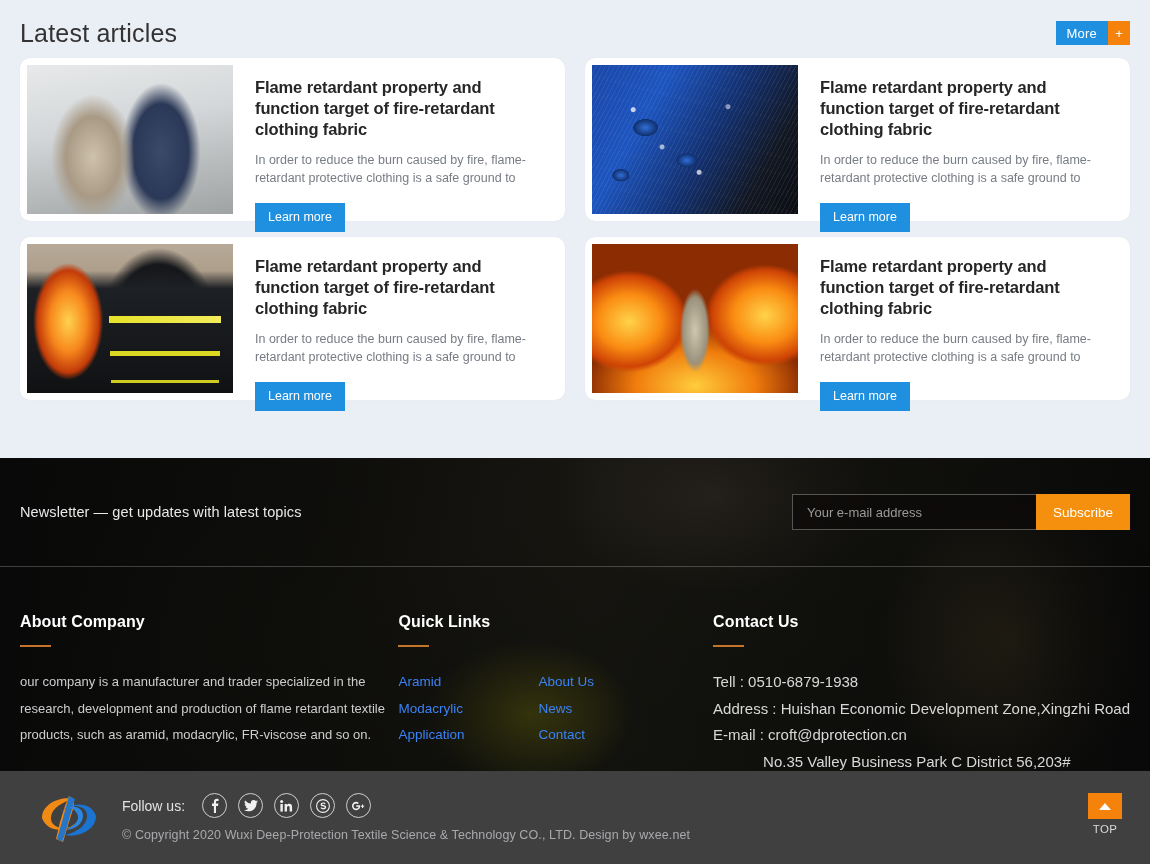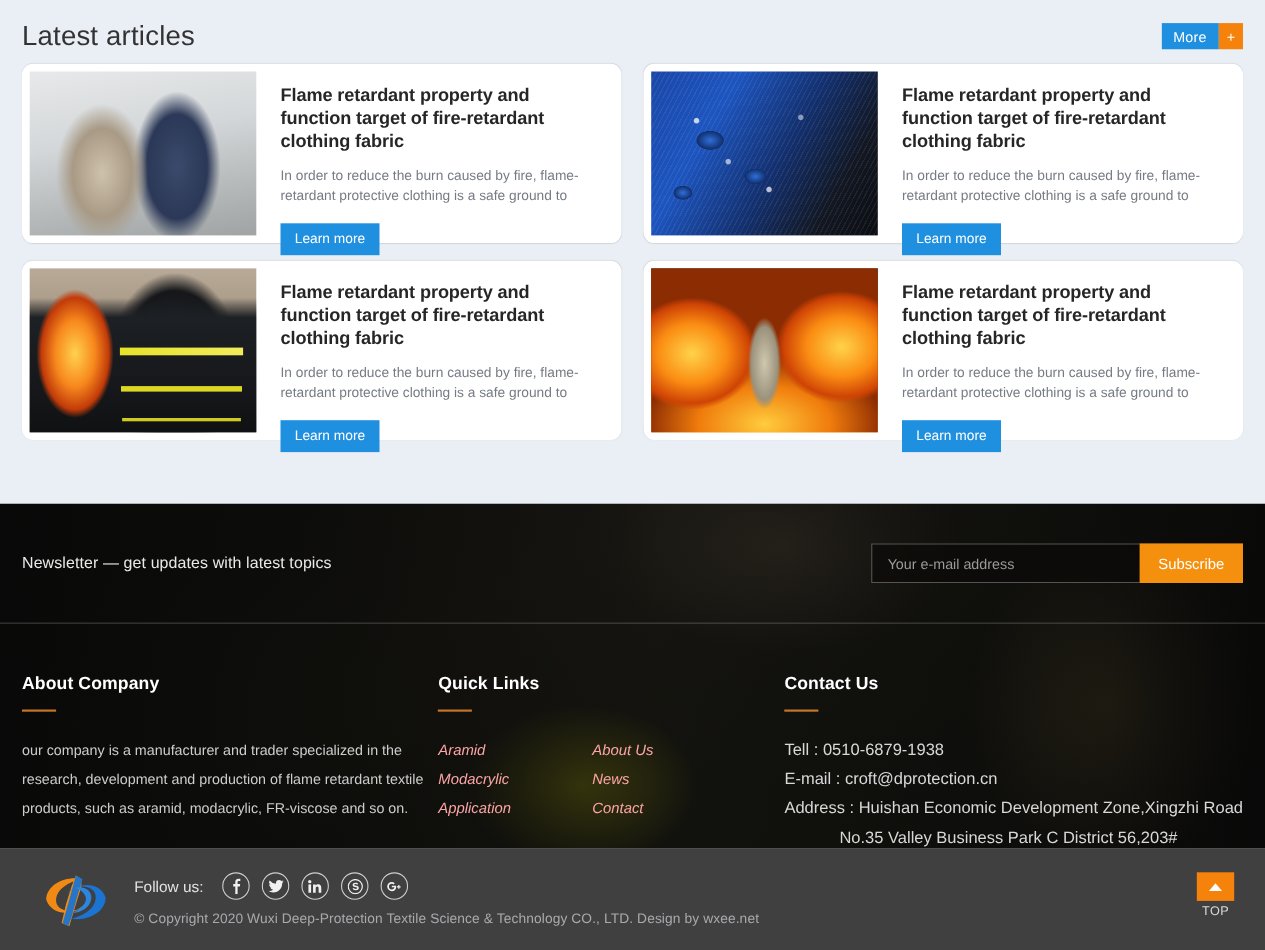--- a/index.html
+++ b/index.html
@@ -239,26 +239,25 @@
     color: #cdcdcd;
     font-size: 13px;
     line-height: 26.5px;
   }
   .links-grid {
     display: grid;
     grid-template-columns: 140px 1fr;
     row-gap: 0;
   }
   .flink {
-    color: #fca5a5;
+    color: #3b82f6;
     font-size: 13.5px;
     line-height: 26.5px;
     text-decoration: none;
     cursor: pointer;
-    font-style: italic;
   }
   .contact-line {
     color: #d8d8d8;
     font-size: 15px;
     line-height: 26.5px;
     white-space: nowrap;
   }
   .contact-line.indent { padding-left: 50px; }
 
   
@@ -397,22 +396,22 @@
           <a class="flink">News</a>
           <a class="flink">Application</a>
           <a class="flink">Contact</a>
         </div>
       </div>
 
       <div class="fcol fcol-contact">
         <h4>Contact Us</h4>
         <div class="rule"></div>
         <div class="contact-line">Tell : 0510-6879-1938</div>
+        <div class="contact-line">Address : Huishan Economic Development Zone,Xingzhi Road</div>
         <div class="contact-line">E-mail : croft@dprotection.cn</div>
-        <div class="contact-line">Address : Huishan Economic Development Zone,Xingzhi Road</div>
         <div class="contact-line indent">No.35 Valley Business Park C District 56,203#</div>
       </div>
 
     </div>
   </div>
 </section>
 
 <section class="bottom-bar">
 
   <div class="logo">

